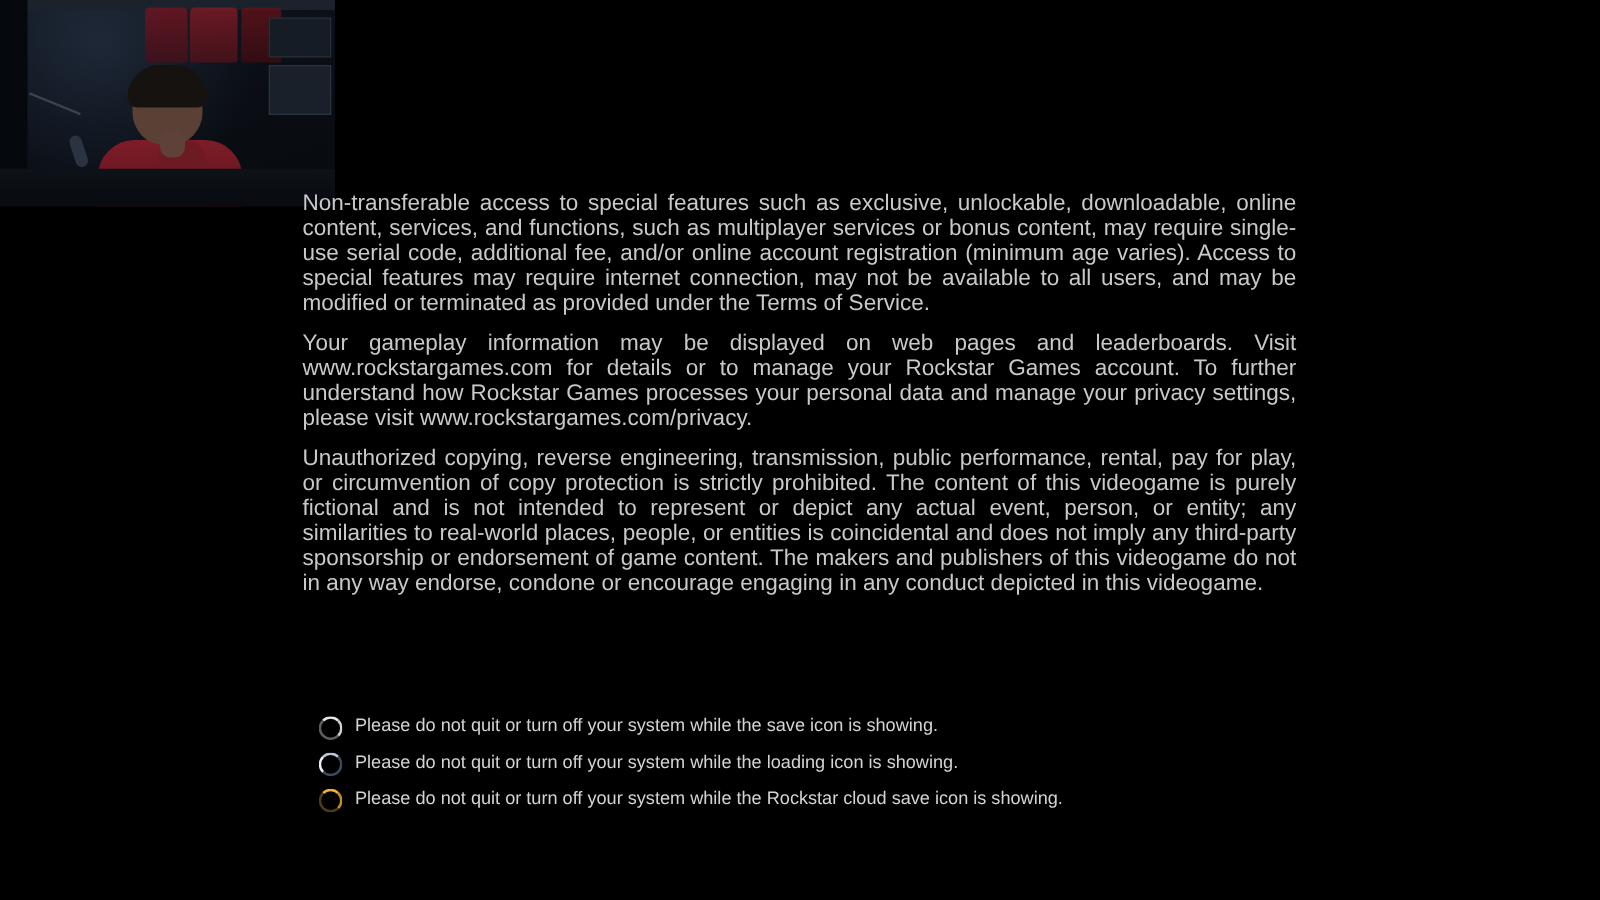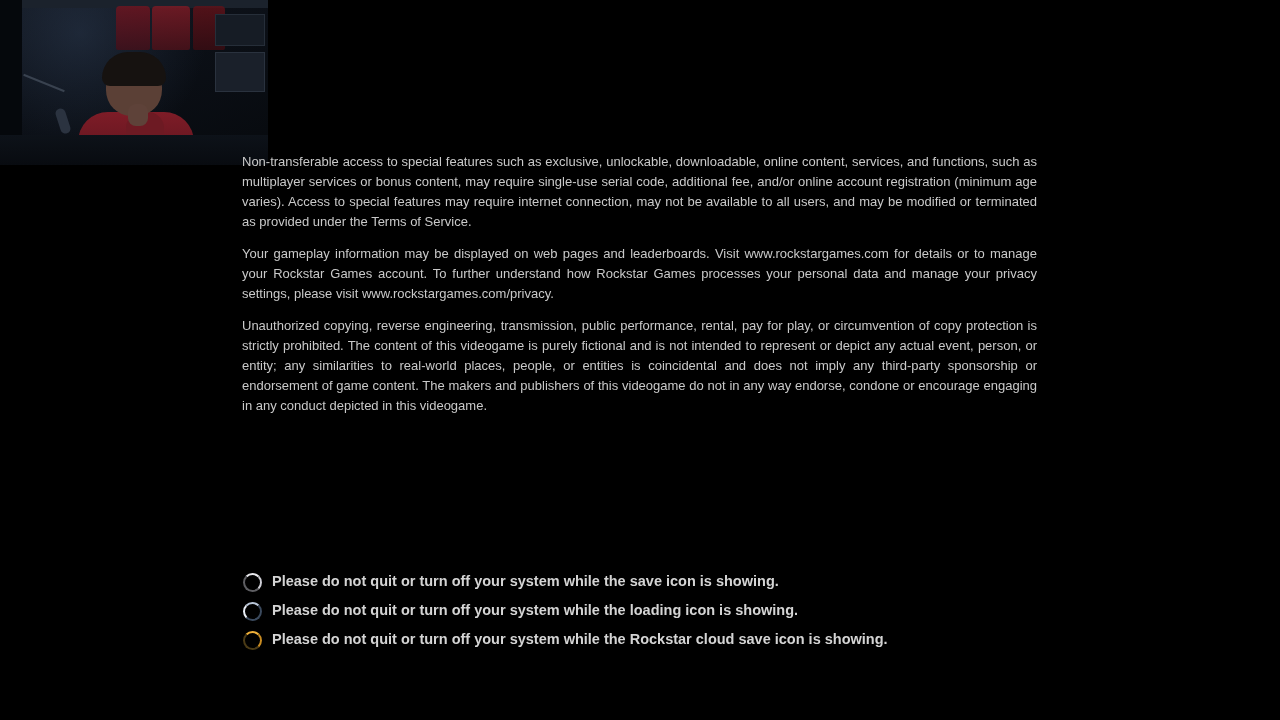--- a/index.html
+++ b/index.html
@@ -135,38 +135,37 @@
     border-radius: 8px;
   }
 
   
   #legal {
     position: absolute;
     left: 242px;
     top: 152px;
     width: 795px;
     color: #c9c9c9;
-    font-size: 13px;
+    font-size: 18px;
     line-height: 20px;
     text-align: justify;
   }
   #legal p {
     margin: 0 0 12px 0;
     text-align: justify;
     text-justify: inter-word;
   }
   #legal p:last-child { margin-bottom: 16px; }
 
   
   #notices {
     position: absolute;
-    left: 240px;
+    left: 252px;
     top: 566px;
     width: 820px;
-    font-weight: bold;
   }
   .notice-row {
     display: flex;
     align-items: center;
     height: 29px;
     margin-bottom: 0px;
   }
   .notice-icon {
     width: 22px;
     height: 22px;

